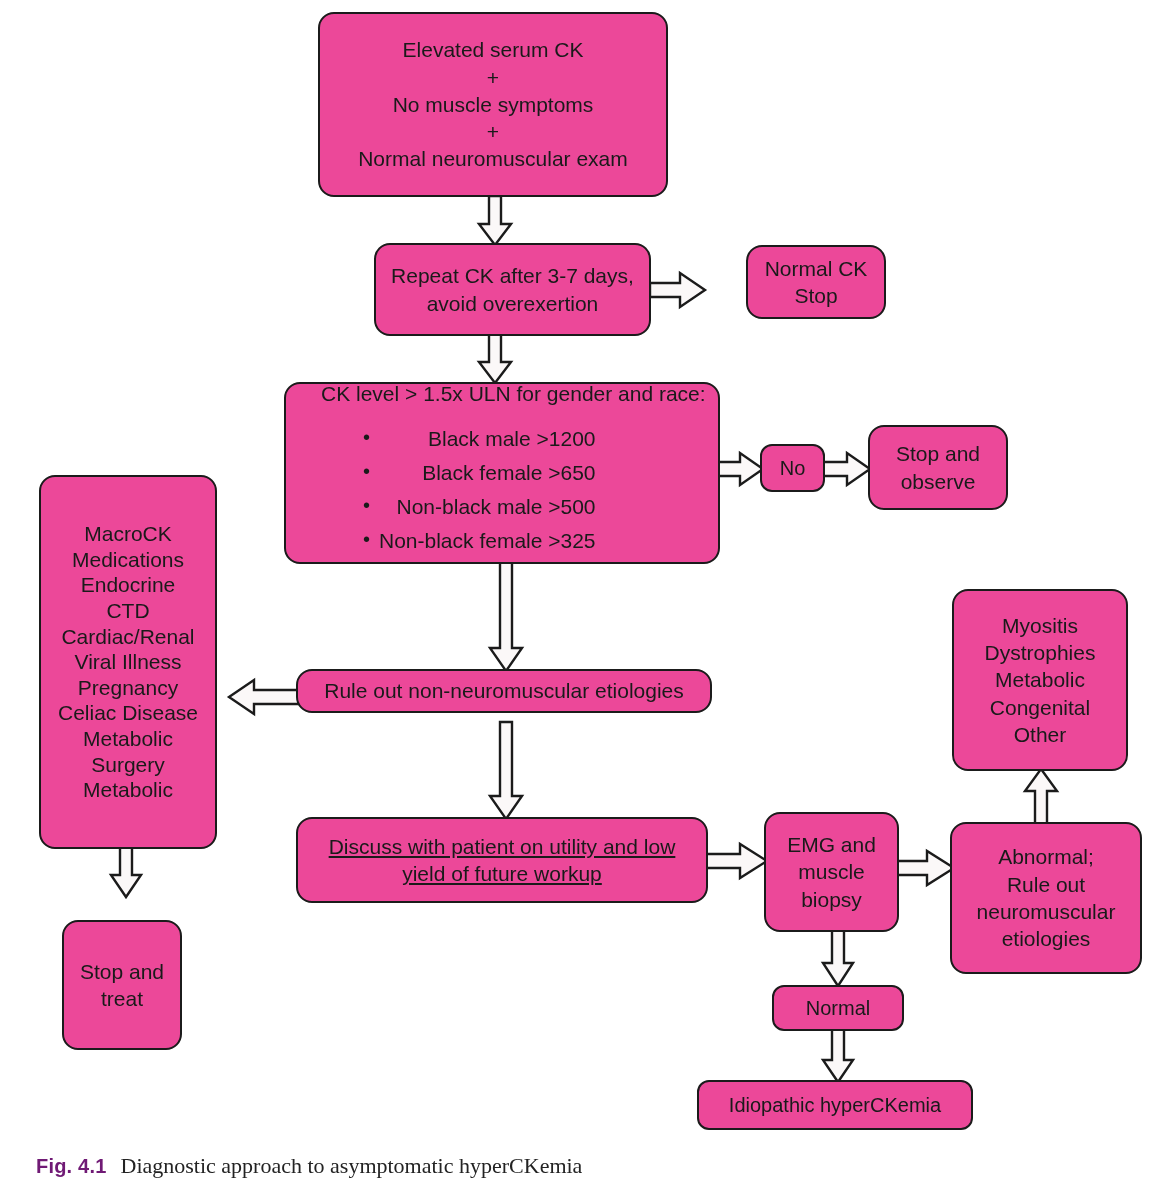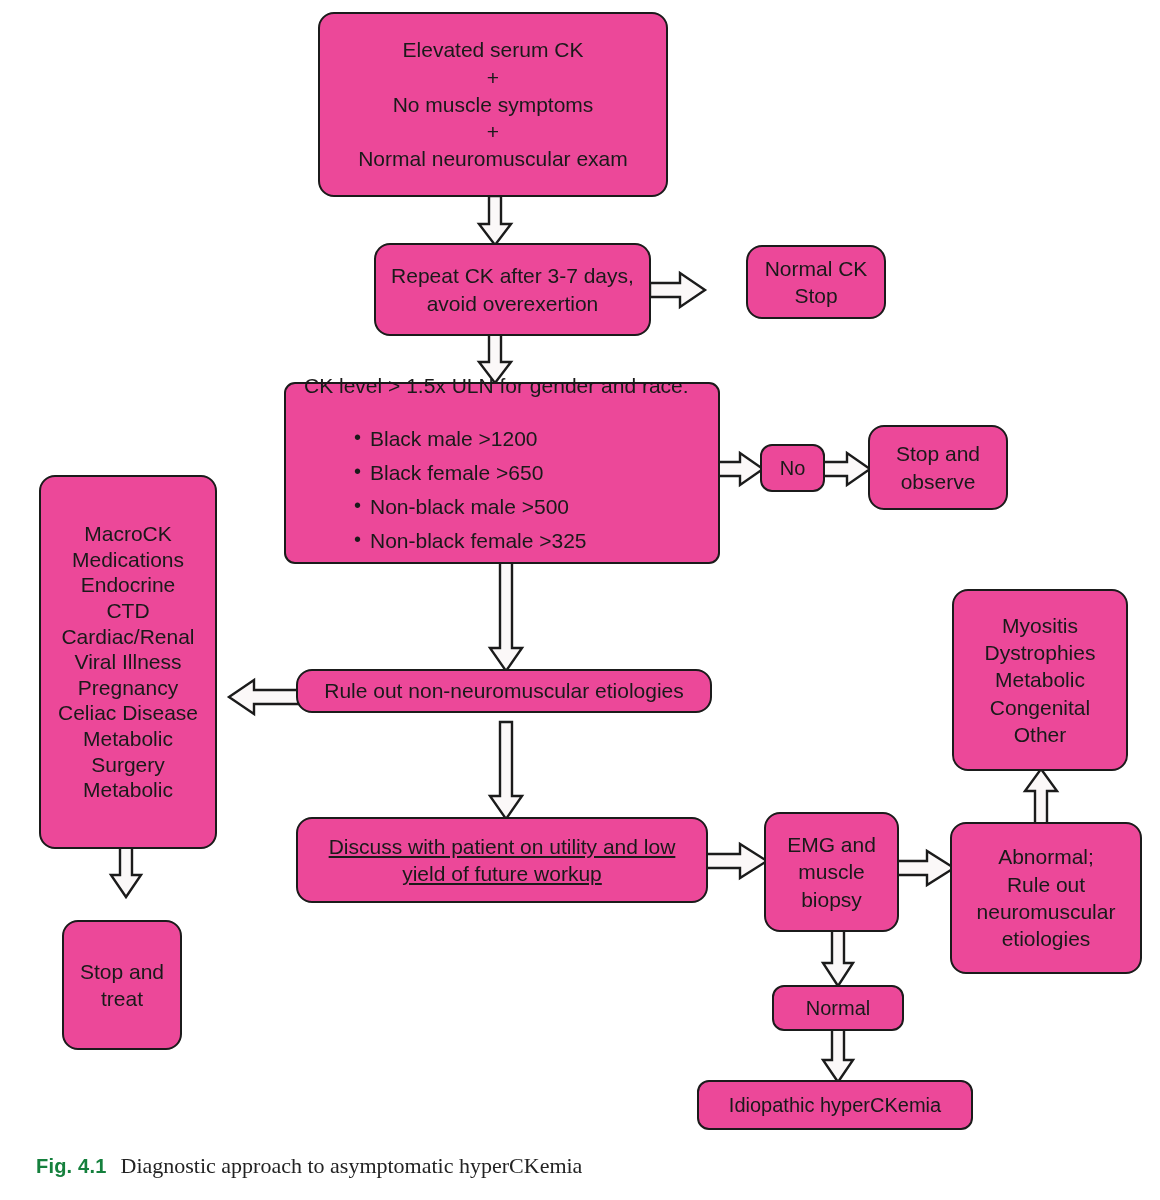--- a/index.html
+++ b/index.html
@@ -43,32 +43,32 @@
 
   
   .node.stack { justify-content: center; }
   .node.stack .line { padding: 0; }
 
   
   .node.criteria {
     align-items: flex-start;
     justify-content: center;
     text-align: left;
-    padding: 14px 18px;
-    border-radius: 11px;
+    padding: 14px 35px;
   }
   .criteria .head {
     display: block;
     white-space: nowrap;
     margin-bottom: 6px;
   }
   .criteria ul {
-    margin: 12px;
+    margin: 4px;
     padding: 0 0 0 54px;
     list-style: none;
+    text-align: right;
   }
   .criteria li {
     white-space: nowrap;
     margin: 7px 0;
     position: relative;
   }
   .criteria li::before {
     content: "\2022";
     position: absolute;
     left: -16px;
@@ -97,21 +97,21 @@
     top: 1152px;
     width: 1090px;
     font-size: 21px;
     line-height: 1.3;
     white-space: nowrap;
   }
   #caption .fignum {
     font-family: "Liberation Sans", sans-serif;
     font-weight: bold;
     font-size: 20px;
-    color: #15803d;
+    color: #701a75;
     letter-spacing: 0.2px;
   }
   #caption .captext {
     font-family: "Liberation Serif", serif;
     font-size: 22px;
     color: #232323;
     margin-left: 14px;
   }
 </style>
 </head>

